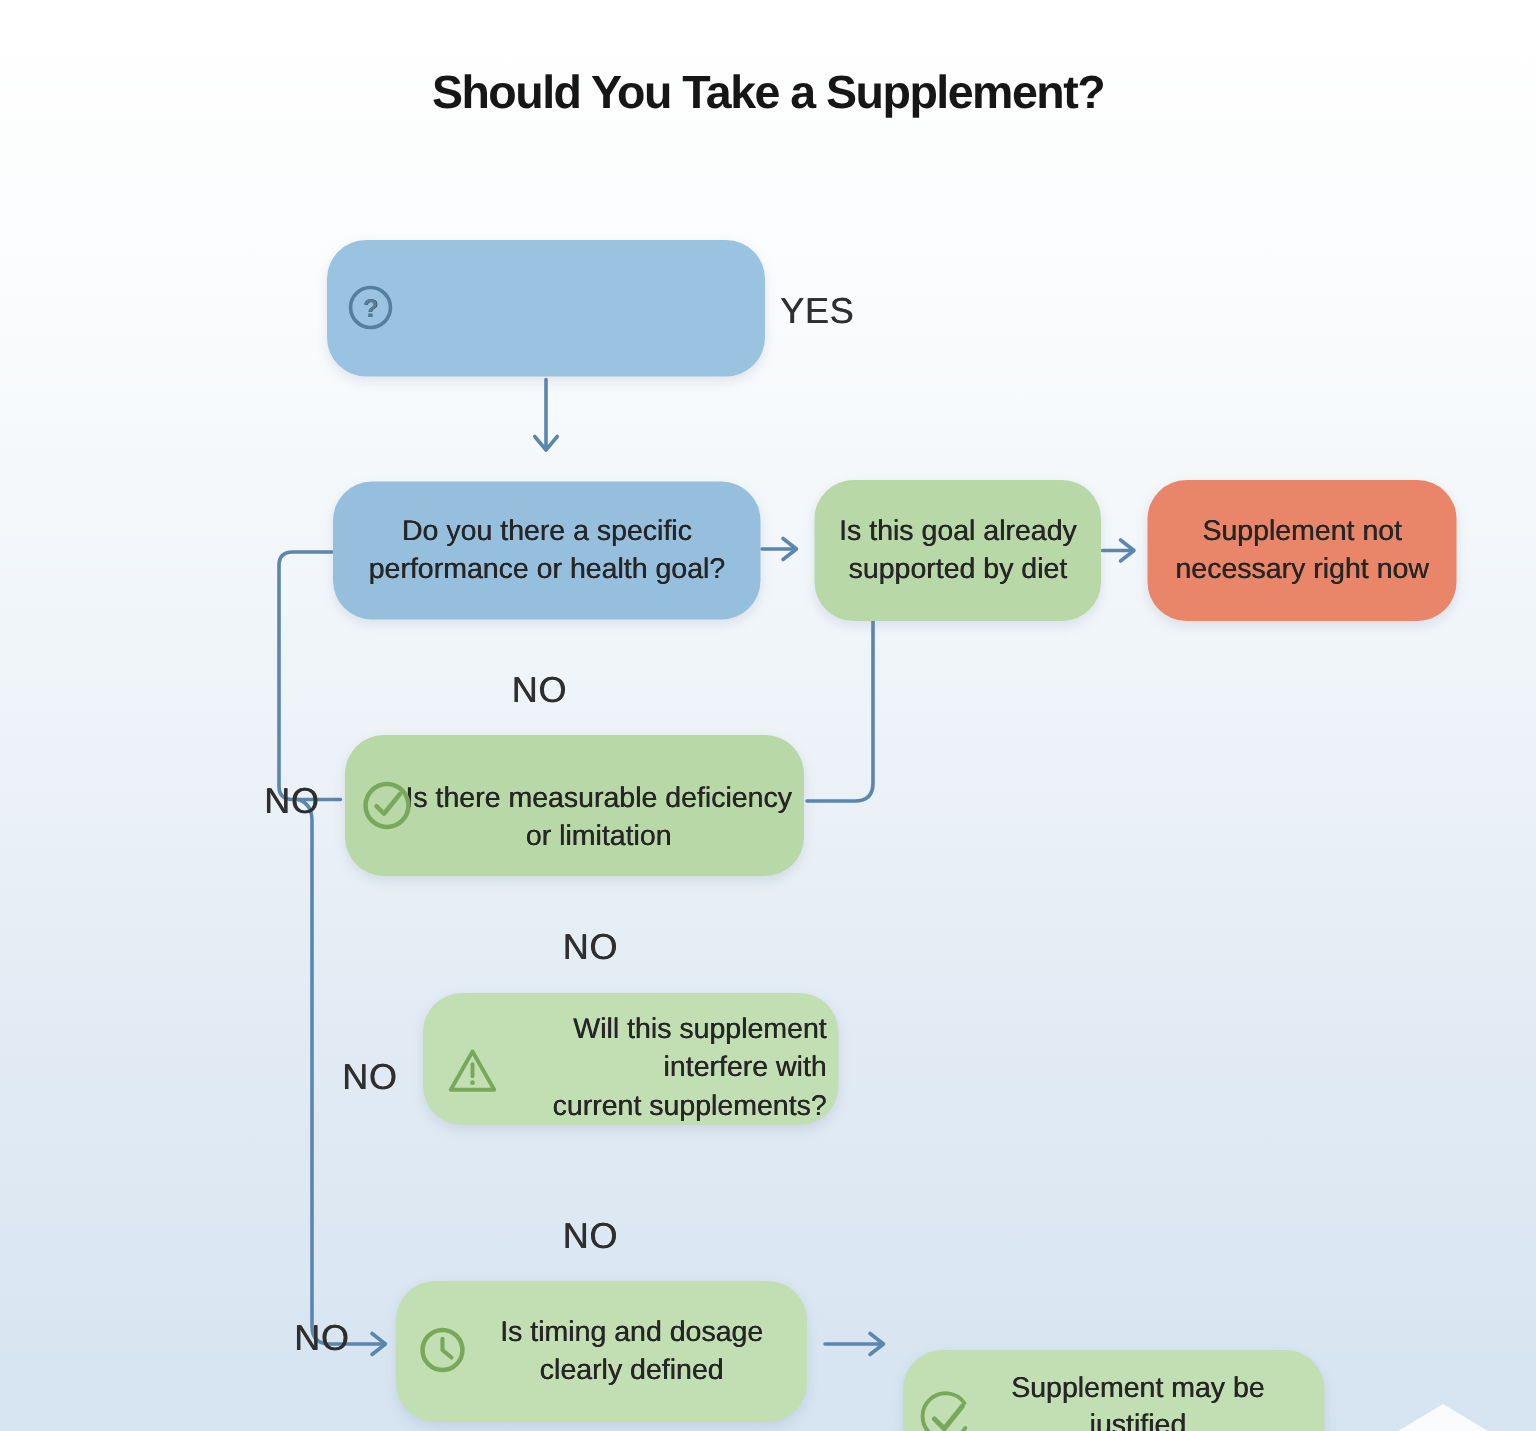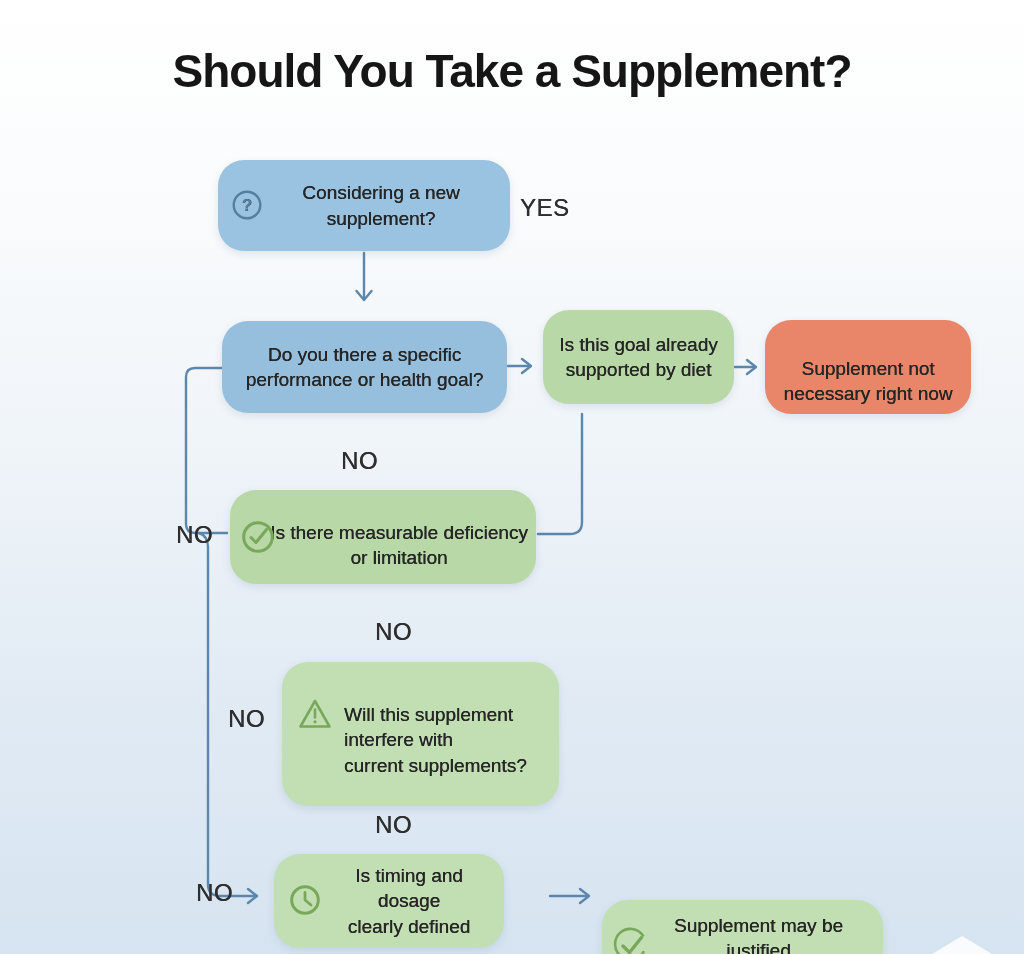--- a/index.html
+++ b/index.html
@@ -9,21 +9,21 @@
   }
   *{margin:0;padding:0;box-sizing:border-box;}
   html,body{width:1024px;height:954px;overflow:hidden;}
   body{font-family:"Liberation Sans","DejaVu Sans",sans-serif;}
   .canvas{
     position:relative;width:1024px;height:954px;
     background:linear-gradient(180deg,#ffffff 0%,#fbfcfd 18%,#f0f5f9 45%,#e2ebf4 72%,#d6e4f1 100%);
   }
   .title{
     position:absolute;top:44px;left:0;width:100%;
-    text-align:center;font-size:46px;font-weight:bold;color:#161616;
+    text-align:center;font-size:31px;font-weight:bold;color:#161616;
     letter-spacing:-1px;
   }
   svg.wires{position:absolute;left:0;top:0;width:1024px;height:954px;}
   svg.wires path{fill:none;stroke:var(--line);stroke-width:2.4;stroke-linecap:round;stroke-linejoin:round;}
   .node{
     position:absolute;border-radius:26px;display:flex;align-items:center;justify-content:center;
     color:var(--text);font-size:19px;line-height:1.32;text-align:center;
     box-shadow:0 3px 8px rgba(110,135,160,0.18);
     text-shadow:0.3px 0 0 currentColor;
     white-space:pre-line;
@@ -72,71 +72,69 @@
 
     <path d="M550 896 L586 896"></path>
     <path d="M580 889 L589 896 L580 903"></path>
   </svg>
 
   <div class="node blue" style="left:218px;top:160px;width:292px;height:91px;padding:8px 12px 8px 46px;">
     <svg class="node-icon" style="left:12px;top:28px;" width="34" height="34" viewBox="0 0 34 34">
       <circle cx="17" cy="17" r="13.3" fill="none" stroke="var(--icon-blue)" stroke-width="2.4"></circle>
       <text x="17" y="23" font-size="17" font-weight="bold" fill="var(--icon-blue)" text-anchor="middle">?</text>
     </svg>
-    <div class="txt">Considering a new
-supplement?</div>
   </div>
 
   <div class="lbl" style="left:520px;top:194px;">YES</div>
 
   <div class="node blue2" style="left:222px;top:321px;width:285px;height:92px;padding:8px 10px;">
     <div class="txt">Do you there a specific
 performance or health goal?</div>
   </div>
 
-  <div class="node green" style="left:543px;top:310px;width:191px;height:94px;padding:4px 8px;">
+  <div class="node green" style="left:543px;top:320px;width:191px;height:94px;padding:4px 8px;">
     <div class="txt">Is this goal already
 supported by diet</div>
   </div>
 
-  <div class="node salmon" style="left:765px;top:320px;width:206px;height:94px;padding:8px 10px;align-items:flex-end;">
+  <div class="node salmon" style="left:765px;top:320px;width:206px;height:94px;padding:8px 10px;">
     <div class="txt">Supplement not
 necessary right now</div>
   </div>
 
   <div class="lbl" style="left:341px;top:447px;">NO</div>
   <div class="lbl" style="left:176px;top:521px;">NO</div>
 
   <div class="node green" style="left:230px;top:490px;width:306px;height:94px;padding:24px 6px 8px 38px;">
     <svg class="node-icon" style="left:9px;top:28px;" width="38" height="38" viewBox="0 0 38 38">
       <circle cx="19" cy="19" r="14.3" fill="none" stroke="var(--icon-green)" stroke-width="3"></circle>
       <polyline points="12,19.5 17,24.5 27.5,11.5" fill="none" stroke="var(--icon-green)" stroke-width="3" stroke-linecap="round" stroke-linejoin="round"></polyline>
     </svg>
     <div class="txt">Is there measurable deficiency
 or limitation</div>
   </div>
 
   <div class="lbl" style="left:375px;top:618px;">NO</div>
   <div class="lbl" style="left:228px;top:705px;">NO</div>
 
-  <div class="node green2" style="left:282px;top:662px;width:277px;height:144px;padding:20px 8px 8px 62px;text-align:left;">
+  <div class="node green2" style="left:282px;top:662px;width:277px;height:88px;padding:20px 8px 8px 62px;text-align:right;">
     <svg class="node-icon" style="left:13px;top:32px;" width="40" height="40" viewBox="0 0 40 40">
       <path d="M20 7 L34.5 32.5 L5.5 32.5 Z" fill="none" stroke="var(--icon-green)" stroke-width="2.6" stroke-linejoin="round"></path>
       <line x1="20" y1="15.5" x2="20" y2="23.5" stroke="var(--icon-green)" stroke-width="2.6" stroke-linecap="round"></line>
       <circle cx="20" cy="27.8" r="1.6" fill="var(--icon-green)"></circle>
     </svg>
     <div class="txt">Will this supplement
 interfere with
 current supplements?</div>
   </div>
 
   <div class="lbl" style="left:375px;top:811px;">NO</div>
   <div class="lbl" style="left:196px;top:879px;">NO</div>
 
-  <div class="node green2" style="left:274px;top:854px;width:230px;height:94px;padding:8px 10px 8px 50px;">
+  <div class="node green2" style="left:264px;top:854px;width:274px;height:94px;padding:8px 10px 8px 50px;">
     <svg class="node-icon" style="left:13px;top:28px;" width="36" height="36" viewBox="0 0 36 36">
       <circle cx="18" cy="18" r="13.3" fill="none" stroke="var(--icon-green)" stroke-width="3"></circle>
       <polyline points="18,10.5 18,18 24,23" fill="none" stroke="var(--icon-green)" stroke-width="2.8" stroke-linecap="round" stroke-linejoin="round"></polyline>
     </svg>
     <div class="txt">Is timing and dosage
 clearly defined</div>
   </div>
 
   <div class="node green2" style="left:602px;top:852px;width:281px;height:76px;padding:8px 24px 8px 56px;margin-top:48px;">
     <svg class="node-icon" style="left:8px;top:26px;" width="46" height="46" viewBox="0 0 46 46">

